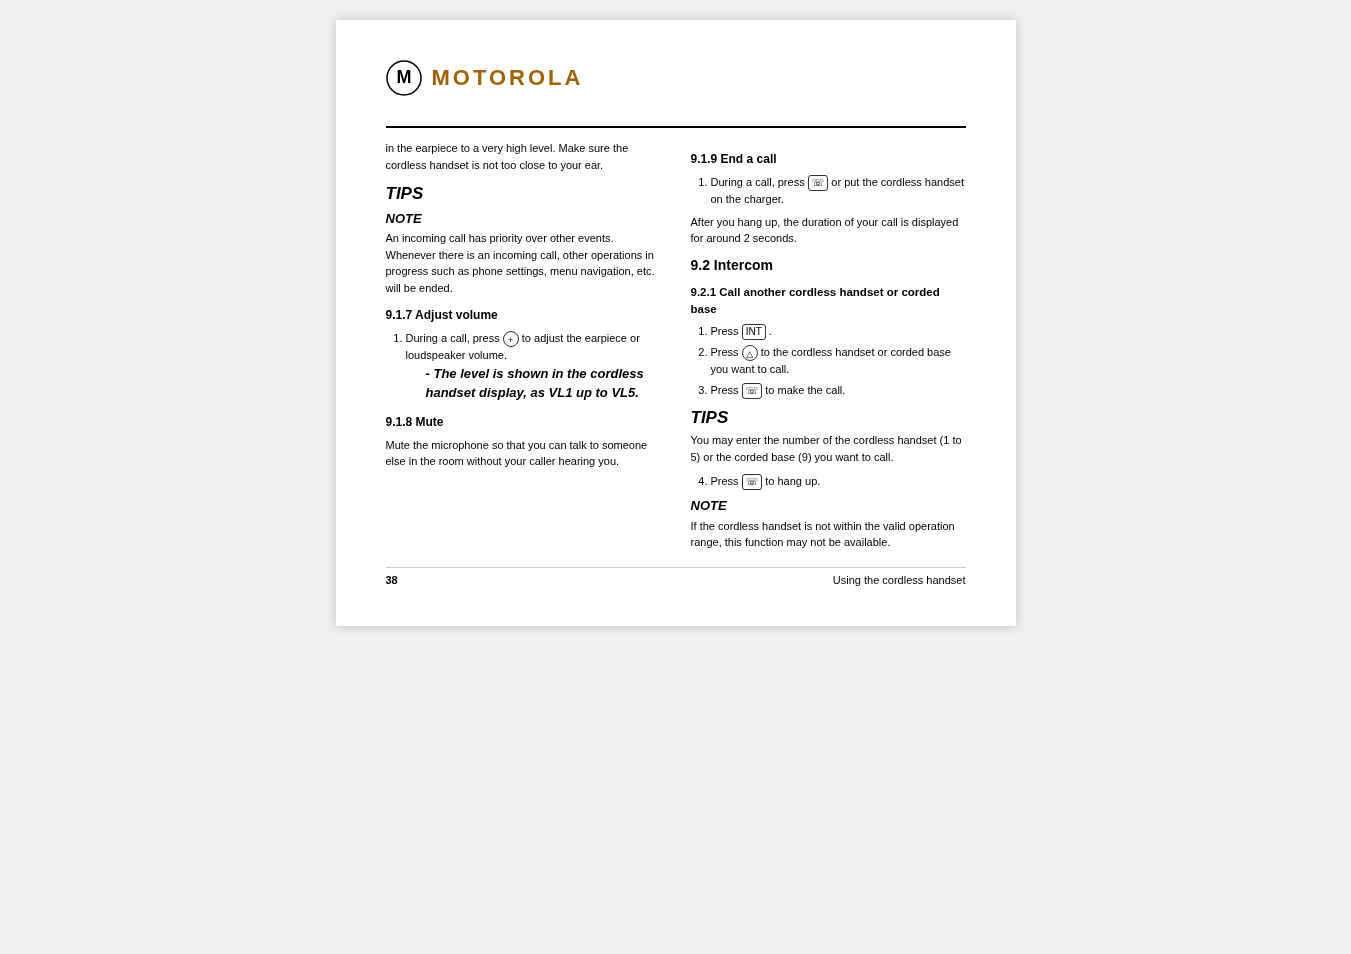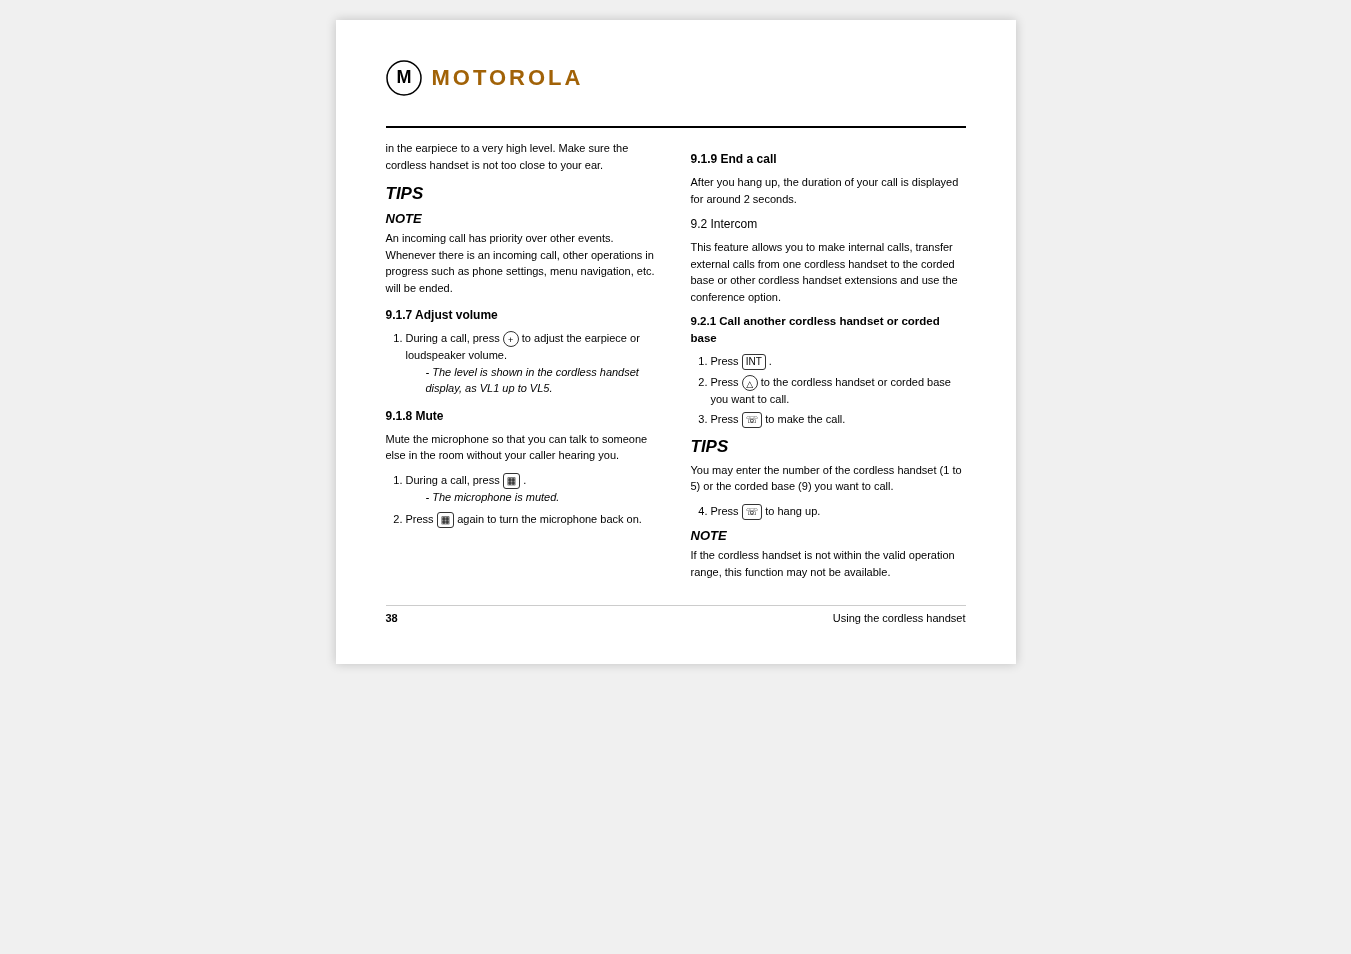--- a/index.html
+++ b/index.html
@@ -81,53 +81,54 @@
       margin-bottom: 6px;
       margin-top: 10px;
     }
     .sub-heading {
       font-size: 11.5px;
       font-weight: bold;
       margin-bottom: 5px;
       margin-top: 8px;
     }
     .section-heading-large {
-      font-size: 12px;
-      font-weight: normal;
+      font-size: 14px;
+      font-weight: bold;
       margin-bottom: 6px;
       margin-top: 8px;
     }
     ol {
       padding-left: 20px;
       margin-bottom: 6px;
     }
     ol li {
       font-size: 11px;
       line-height: 1.5;
       margin-bottom: 4px;
     }
     ul {
       padding-left: 20px;
       margin-bottom: 6px;
       list-style: none;
     }
     ul li {
-      font-size: 11px;
+      font-size: 13px;
       line-height: 1.5;
       font-style: italic;
+      font-weight: bold;
     }
     ul li::before {
       content: "- ";
     }
     .bottom-bar {
       display: flex;
       justify-content: space-between;
       align-items: center;
       border-top: 1px solid #ccc;
-      margin-top: 17px;
+      margin-top: 8px;
       padding-top: 6px;
       gap: 30px;
     }
     .page-number {
       font-size: 11px;
       font-weight: bold;
     }
     .footer-text {
       font-size: 11px;
     }
@@ -186,43 +187,34 @@
           <span class="icon-circle">+</span>
           <span>to adjust the earpiece or loudspeaker volume.</span>
           <ul>
             <li>The level is shown in the cordless handset display, as VL1 up to VL5.</li>
           </ul>
         </li>
       </ol>
 
       <p class="section-heading">9.1.8    Mute</p>
       <p>Mute the microphone so that you can talk to someone else in the room without your caller hearing you.</p>
-      <ol>
-        <li>
-          <span>During a call, press</span>
-          <span class="icon-inline">▦</span>
-          <span>.</span>
-          <ul>
-            <li><em>The microphone is muted.</em></li>
-          </ul>
-        </li>
-        <li>
-          <span>Press</span>
-          <span class="icon-inline">▦</span>
-          <span>again to turn the microphone back on.</span>
-        </li>
-      </ol>
     </div>
 
     <div class="col-right">
       <p class="section-heading">9.1.9    End a call</p>
+      <ol>
+        <li>
+          <span>During a call, press</span>
+          <span class="icon-inline">☏</span>
+          <span>or put the cordless handset on the charger.</span>
+        </li>
+      </ol>
       <p>After you hang up, the duration of your call is displayed for around 2 seconds.</p>
 
       <p class="section-heading-large">9.2    Intercom</p>
-      <p>This feature allows you to make internal calls, transfer external calls from one cordless handset to the corded base or other cordless handset extensions and use the conference option.</p>
 
       <p class="sub-heading">9.2.1    Call another cordless handset or corded base</p>
       <ol>
         <li>
           <span>Press</span>
           <span class="icon-inline">INT</span>
           <span>.</span>
         </li>
         <li>
           <span>Press</span>

